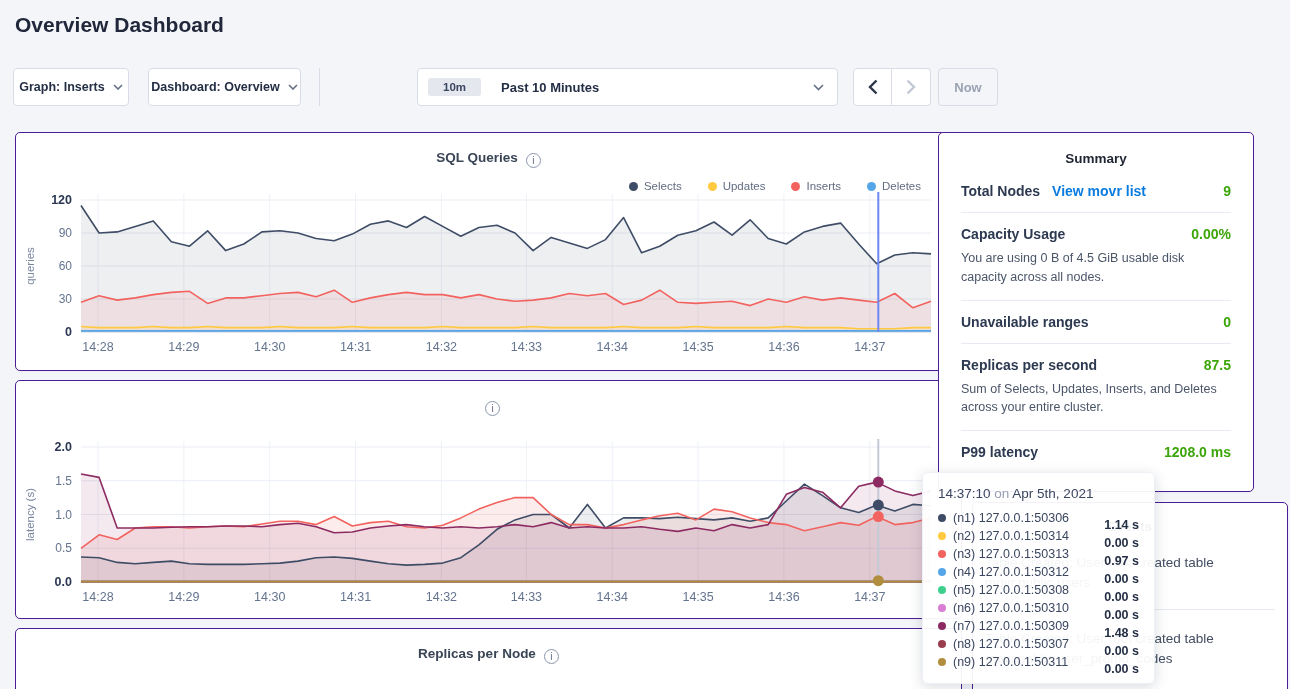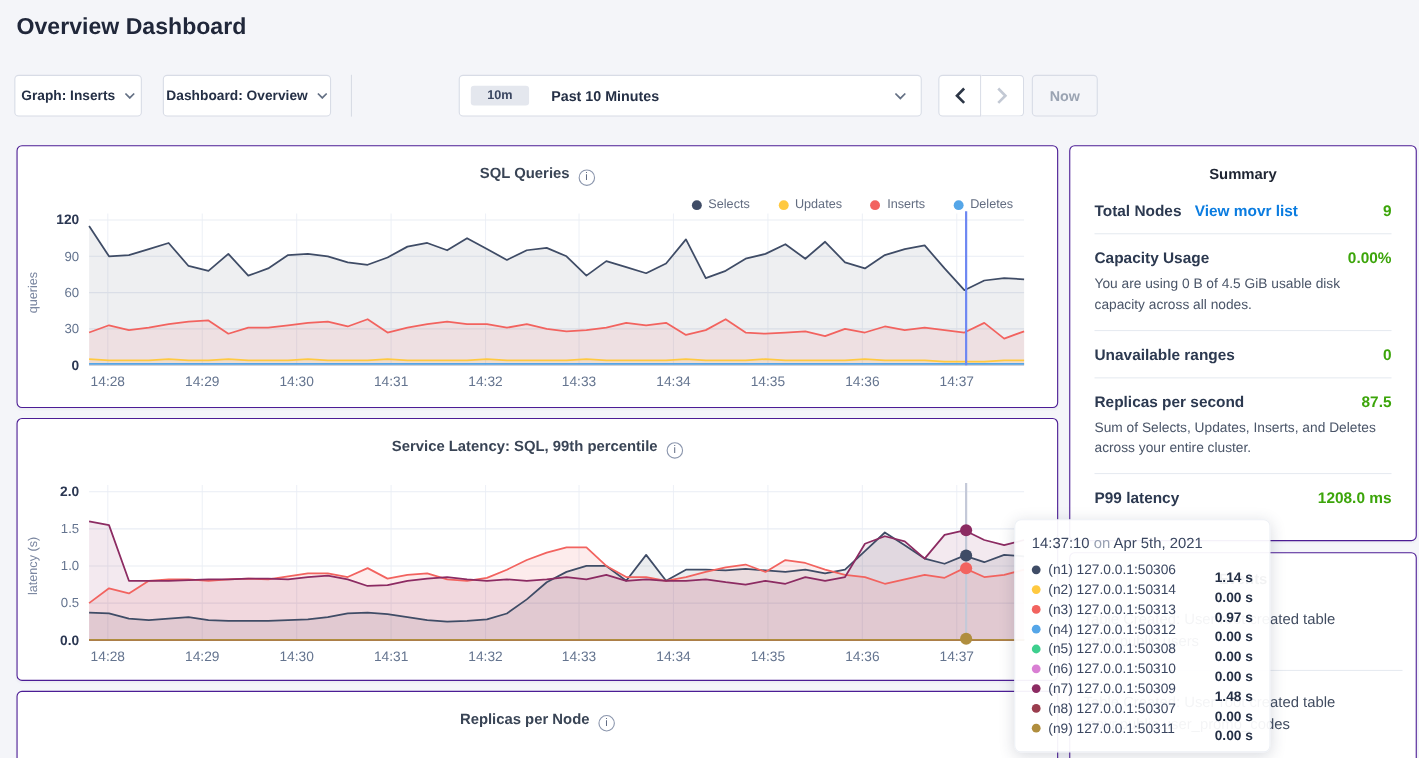--- a/index.html
+++ b/index.html
@@ -26,21 +26,21 @@
   .pg-prev { border-radius:4px 0 0 4px; }
   .pg-next { border-radius:0 4px 4px 0; border-left:none; }
   .now-btn { left:938px; width:60px; background:transparent; color:#9aa3b2; font-size:13px; cursor:default; }
 
   
   .card { position:absolute; background:#fff; border:1px solid #4c1d95; border-radius:5px;
           box-shadow:0 1px 2px rgba(50,60,90,0.04); }
   .card-sql   { left:15px; top:132px; width:947px; height:239px; }
   .card-lat   { left:15px; top:380px; width:947px; height:239px; }
   .card-repl  { left:15px; top:628px; width:947px; height:140px; }
-  .card-sum   { left:972px; top:132px; width:316px; height:360px; overflow:hidden; }
+  .card-sum   { left:938px; top:132px; width:316px; height:360px; overflow:hidden; }
   .card-ev    { left:972px; top:502px; width:316px; height:230px; overflow:hidden; }
 
   .chart-head { text-align:center; padding-top:17px; font-size:13.5px; font-weight:700; color:#394455; }
   .info-icon { display:inline-flex; width:15px; height:15px; border:1px solid #8b96ad; border-radius:50%;
                color:#5d6880; font-size:10px; font-weight:400; align-items:center; justify-content:center;
                margin-left:8px; vertical-align:-2px; }
   .info-icon::before { content:"i"; }
   .legend { position:absolute; right:40px; top:47px; display:flex; gap:26px; }
   .leg-item { display:flex; align-items:center; gap:6px; font-size:11.5px; color:#626c80; }
   .leg-dot { width:9px; height:9px; border-radius:50%; }
@@ -192,21 +192,21 @@
         <path d="M65.0,17.5 L83.1,45.0 L101.2,43.9 L119.3,38.4 L137.3,32.9 L155.4,53.8 L173.5,58.2 L191.6,42.8 L209.7,62.6 L227.8,56.0 L245.9,43.9 L263.9,42.8 L282.0,45.0 L300.1,50.5 L318.2,52.7 L336.3,46.1 L354.4,36.2 L372.4,32.9 L390.5,39.5 L408.6,28.5 L426.7,38.4 L444.8,48.3 L462.9,39.5 L481.0,37.3 L499.0,45.0 L517.1,62.6 L535.2,49.4 L553.3,54.9 L571.4,60.4 L589.5,51.6 L607.6,29.6 L625.6,64.8 L643.7,58.2 L661.8,47.2 L679.9,42.8 L698.0,34.0 L716.1,47.2 L734.1,31.8 L752.2,50.5 L770.3,56.0 L788.4,43.9 L806.5,38.4 L824.6,35.1 L842.7,56.0 L860.7,75.8 L878.8,67.0 L896.9,64.8 L915.0,65.9" fill="none" stroke="#3f4c66" stroke-width="1.6" stroke-linejoin="round"></path>
         <path d="M65.0,138.5 L83.1,139.6 L101.2,139.6 L119.3,139.6 L137.3,138.5 L155.4,139.6 L173.5,139.6 L191.6,138.5 L209.7,139.6 L227.8,139.6 L245.9,139.6 L263.9,138.5 L282.0,139.6 L300.1,139.6 L318.2,139.6 L336.3,138.5 L354.4,139.6 L372.4,139.6 L390.5,139.6 L408.6,139.6 L426.7,138.5 L444.8,139.6 L462.9,139.6 L481.0,139.6 L499.0,139.6 L517.1,138.5 L535.2,139.6 L553.3,139.6 L571.4,139.6 L589.5,139.6 L607.6,138.5 L625.6,139.6 L643.7,139.6 L661.8,139.6 L679.9,138.5 L698.0,139.6 L716.1,139.6 L734.1,139.6 L752.2,139.6 L770.3,138.5 L788.4,139.6 L806.5,139.6 L824.6,139.6 L842.7,140.7 L860.7,140.7 L878.8,140.7 L896.9,139.6 L915.0,139.6" fill="none" stroke="#ffc940" stroke-width="1.6" stroke-linejoin="round"></path>
         <path d="M65.0,114.3 L83.1,107.7 L101.2,112.1 L119.3,109.9 L137.3,106.6 L155.4,104.4 L173.5,103.3 L191.6,115.4 L209.7,109.9 L227.8,109.9 L245.9,107.7 L263.9,105.5 L282.0,104.4 L300.1,108.8 L318.2,102.2 L336.3,114.3 L354.4,109.9 L372.4,106.6 L390.5,104.4 L408.6,106.6 L426.7,106.6 L444.8,109.9 L462.9,106.6 L481.0,111.0 L499.0,113.2 L517.1,112.1 L535.2,109.9 L553.3,105.5 L571.4,107.7 L589.5,105.5 L607.6,116.5 L625.6,112.1 L643.7,102.2 L661.8,114.3 L679.9,115.4 L698.0,114.3 L716.1,113.2 L734.1,117.6 L752.2,111.0 L770.3,114.3 L788.4,108.8 L806.5,112.1 L824.6,109.9 L842.7,112.1 L860.7,114.3 L878.8,105.5 L896.9,119.8 L915.0,113.2" fill="none" stroke="#f2635f" stroke-width="1.6" stroke-linejoin="round"></path>
         <path d="M65.0,142.9 L83.1,142.9 L101.2,142.9 L119.3,142.9 L137.3,142.9 L155.4,142.9 L173.5,142.9 L191.6,142.9 L209.7,142.9 L227.8,142.9 L245.9,142.9 L263.9,142.9 L282.0,142.9 L300.1,142.9 L318.2,142.9 L336.3,142.9 L354.4,142.9 L372.4,142.9 L390.5,142.9 L408.6,142.9 L426.7,142.9 L444.8,142.9 L462.9,142.9 L481.0,142.9 L499.0,142.9 L517.1,142.9 L535.2,142.9 L553.3,142.9 L571.4,142.9 L589.5,142.9 L607.6,142.9 L625.6,142.9 L643.7,142.9 L661.8,142.9 L679.9,142.9 L698.0,142.9 L716.1,142.9 L734.1,142.9 L752.2,142.9 L770.3,142.9 L788.4,142.9 L806.5,142.9 L824.6,142.9 L842.7,142.9 L860.7,142.9 L878.8,142.9 L896.9,142.9 L915.0,142.9" fill="none" stroke="#55a6e8" stroke-width="1.6" stroke-linejoin="round"></path>
         <line x1="862.3" y1="4" x2="862.3" y2="144" stroke="#6d87f2" stroke-width="2"></line>
       </svg>
   </div>
 
   <div class="card card-lat">
     <div class="chart-head">
-      <span>Service Latency: SQL, 99th percentile</span><span class="info-icon"></span>
+      <span class="info-icon"></span>
     </div>
     <svg class="plot" width="947" height="178">
         <line x1="82" y1="5" x2="82" y2="146" stroke="#eef1f7" stroke-width="1"></line>
         <text x="82" y="165" text-anchor="middle" class="xtick">14:28</text>
         <line x1="167.85" y1="5" x2="167.85" y2="146" stroke="#eef1f7" stroke-width="1"></line>
         <text x="167.85" y="165" text-anchor="middle" class="xtick">14:29</text>
         <line x1="253.7" y1="5" x2="253.7" y2="146" stroke="#eef1f7" stroke-width="1"></line>
         <text x="253.7" y="165" text-anchor="middle" class="xtick">14:30</text>
         <line x1="339.55" y1="5" x2="339.55" y2="146" stroke="#eef1f7" stroke-width="1"></line>
         <text x="339.55" y="165" text-anchor="middle" class="xtick">14:31</text>

